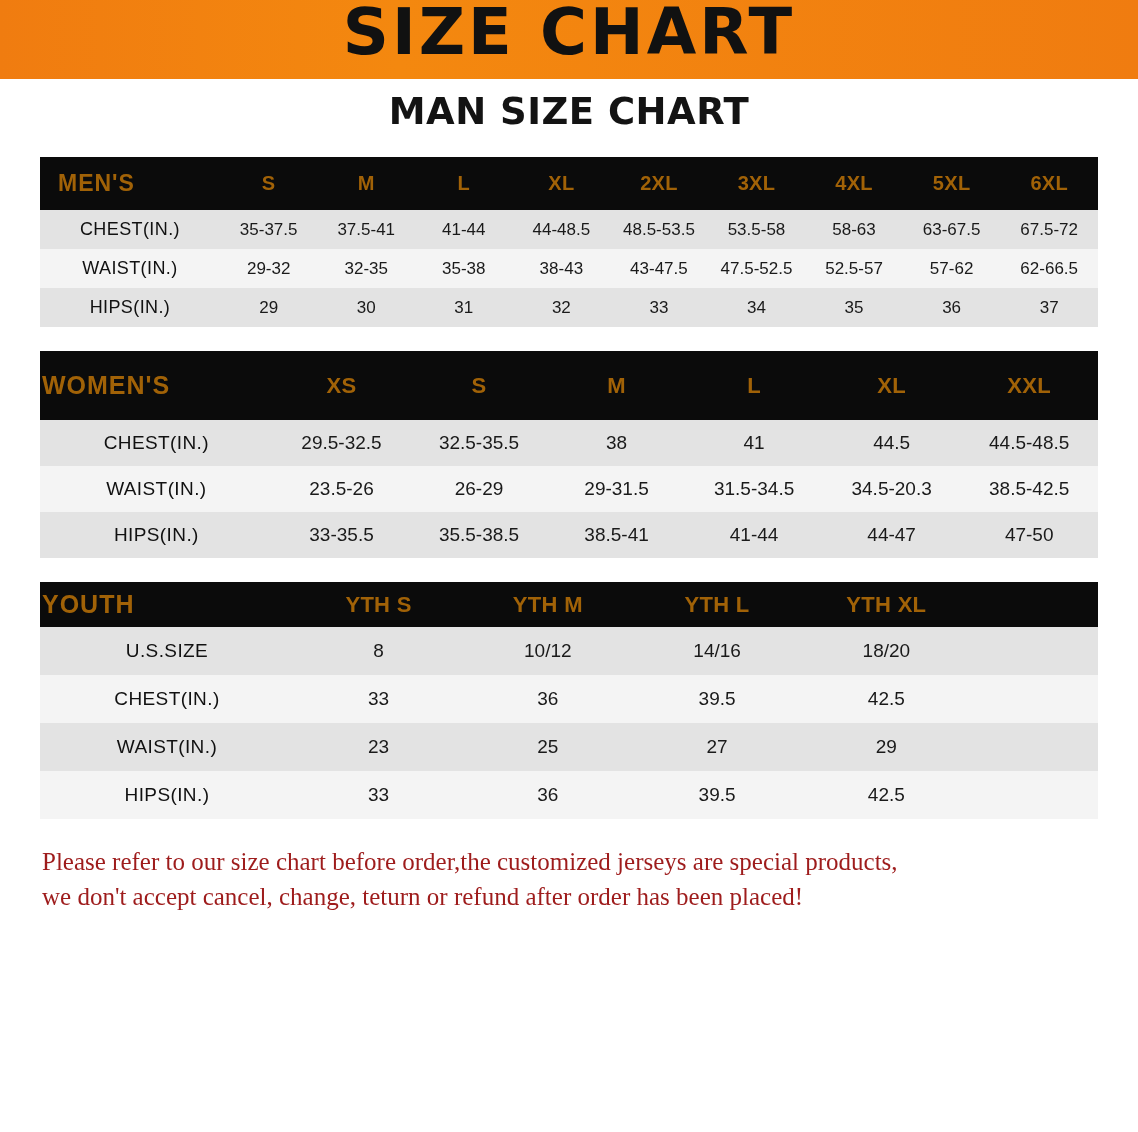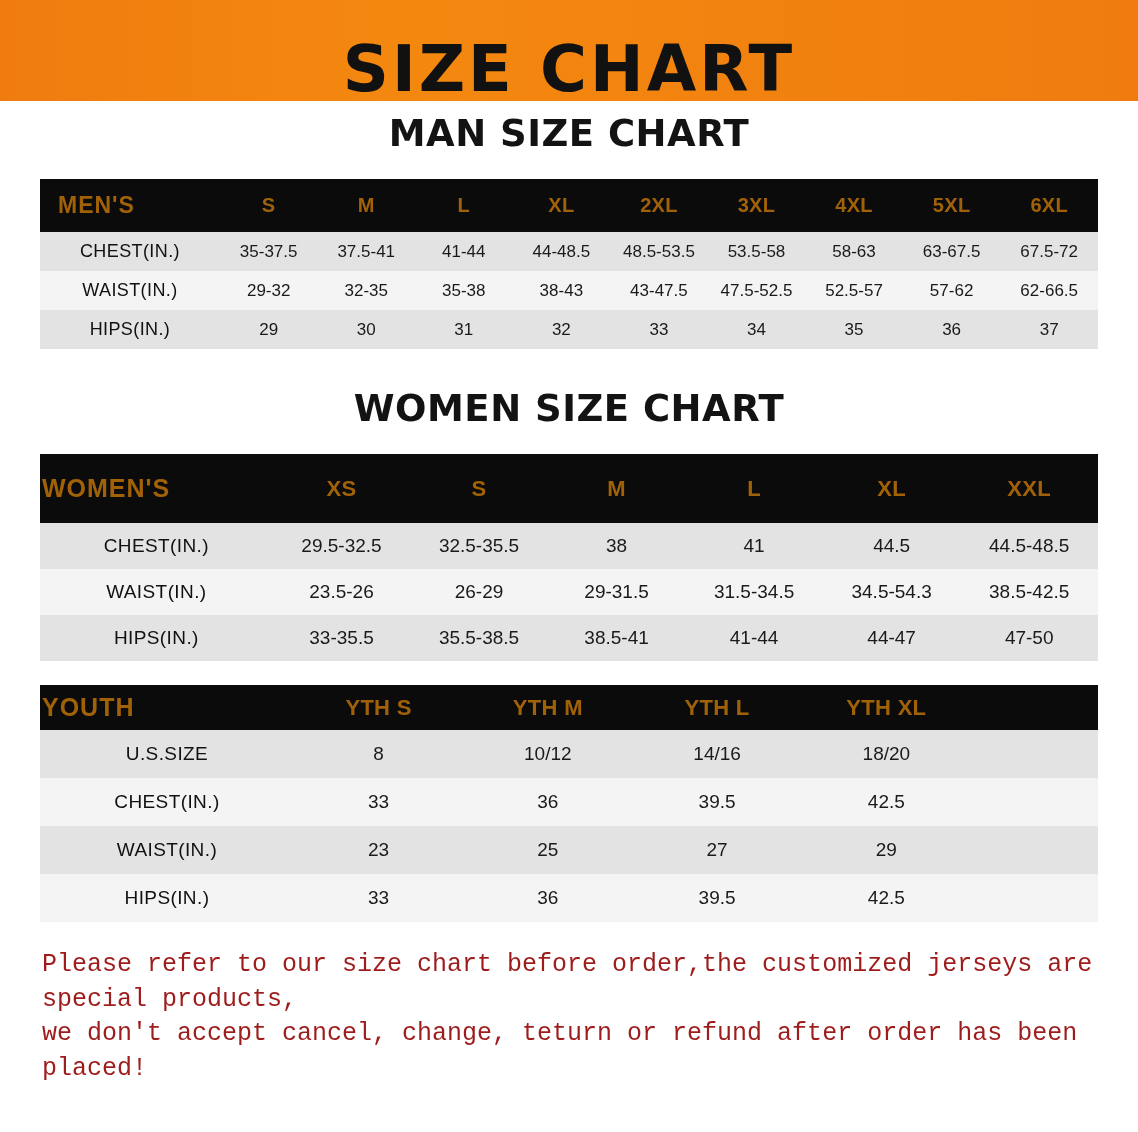--- a/index.html
+++ b/index.html
@@ -17,24 +17,24 @@
   .page {
     position: relative;
     width: 1138px;
     height: 1132px;
     background: #ffffff;
   }
 
   
   .banner {
     width: 100%;
-    height: 101px;
+    height: 79px;
     background: linear-gradient(90deg, #f07c10 0%, #f4880f 35%, #f07c10 100%);
     display: flex;
-    align-items: flex-end;
+    align-items: flex-start;
     justify-content: center;
   }
   .banner-title {
     font-family: "DejaVu Sans", sans-serif;
     font-weight: 700;
     font-size: 64px;
     letter-spacing: 3px;
     color: #111111;
     line-height: 1;
     margin: 0;
@@ -117,21 +117,21 @@
   .tw-youth table.sizechart thead th { font-size: 22px; padding: 8px 2px; }
   .tw-youth table.sizechart thead th.rowlabel { font-size: 25px; }
   .tw-youth table.sizechart tbody td { font-size: 19px; padding: 13px 2px; }
   .tw-youth table.sizechart tbody td.rowlabel { font-size: 19px; }
 
   
   .note {
     width: 1060px;
     margin: 26px auto 0 auto;
     color: #9e1c1c;
-    font-family: Liberation Mono, monospace;
+    font-family: Liberation Serif, serif;
     font-size: 25px;
     line-height: 1.38;
     text-align: left;
     padding-left: 6px;
   }
   .note .line { display: block; }
 </style>
 </head>
 <body>
 
@@ -204,21 +204,20 @@
           <td>33</td>
           <td>34</td>
           <td>35</td>
           <td>36</td>
           <td>37</td>
         </tr>
       </tbody>
     </table>
   </div>
 
-  <h2 class="section-title st-women">WOMEN SIZE CHART</h2>
   <div class="table-wrap tw-women">
     <table class="sizechart">
       <colgroup>
         <col style="width:22%">
         <col style="width:13%">
           <col style="width:13%">
           <col style="width:13%">
         <col style="width:13%">
           <col style="width:13%">
           <col style="width:13%">
@@ -243,21 +242,21 @@
           <td>41</td>
           <td>44.5</td>
           <td>44.5-48.5</td>
         </tr>
         <tr class="even">
           <td class="rowlabel">WAIST(IN.)</td>
           <td>23.5-26</td>
           <td>26-29</td>
           <td>29-31.5</td>
           <td>31.5-34.5</td>
-          <td>34.5-54.3</td>
+          <td>34.5-20.3</td>
           <td>38.5-42.5</td>
         </tr>
         <tr class="odd">
           <td class="rowlabel">HIPS(IN.)</td>
           <td>33-35.5</td>
           <td>35.5-38.5</td>
           <td>38.5-41</td>
           <td>41-44</td>
           <td>44-47</td>
           <td>47-50</td>

